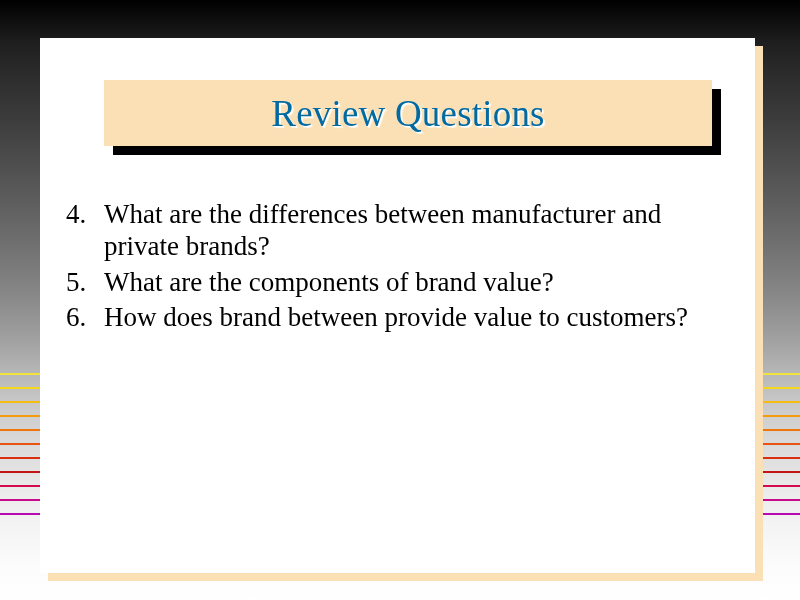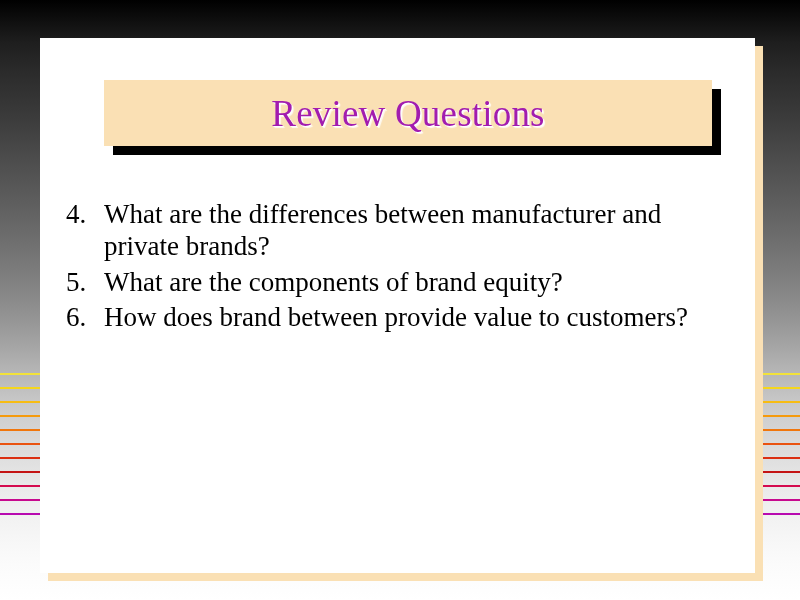--- a/index.html
+++ b/index.html
@@ -113,21 +113,21 @@
     height: 66px;
     background: #fae0b4;
     display: flex;
     align-items: center;
     justify-content: center;
   }
   #slide-title {
     font-family: "Liberation Serif", "DejaVu Serif", serif;
     font-size: 37px;
     line-height: 1;
-    color: #a21caf;
+    color: #0369a1;
     white-space: nowrap;
     text-shadow: 1px 1px 0 #ffffff, 2px 2px 1px rgba(255,255,255,0.85);
     letter-spacing: 0.2px;
   }
 
   
   #question-list {
     position: absolute;
     left: 26px;
     top: 160px;
@@ -198,21 +198,21 @@
       </div>
     </div>
 
     <div id="question-list">
         <div class="question-item">
           <span class="question-number">4.</span>
           <span class="question-text">What are the differences between manufacturer and private brands?</span>
         </div>
         <div class="question-item">
           <span class="question-number">5.</span>
-          <span class="question-text">What are the components of brand equity?</span>
+          <span class="question-text">What are the components of brand value?</span>
         </div>
         <div class="question-item">
           <span class="question-number">6.</span>
           <span class="question-text">How does brand between provide value to customers?</span>
         </div>
       </div>
 
   </div>
 </div>
 

